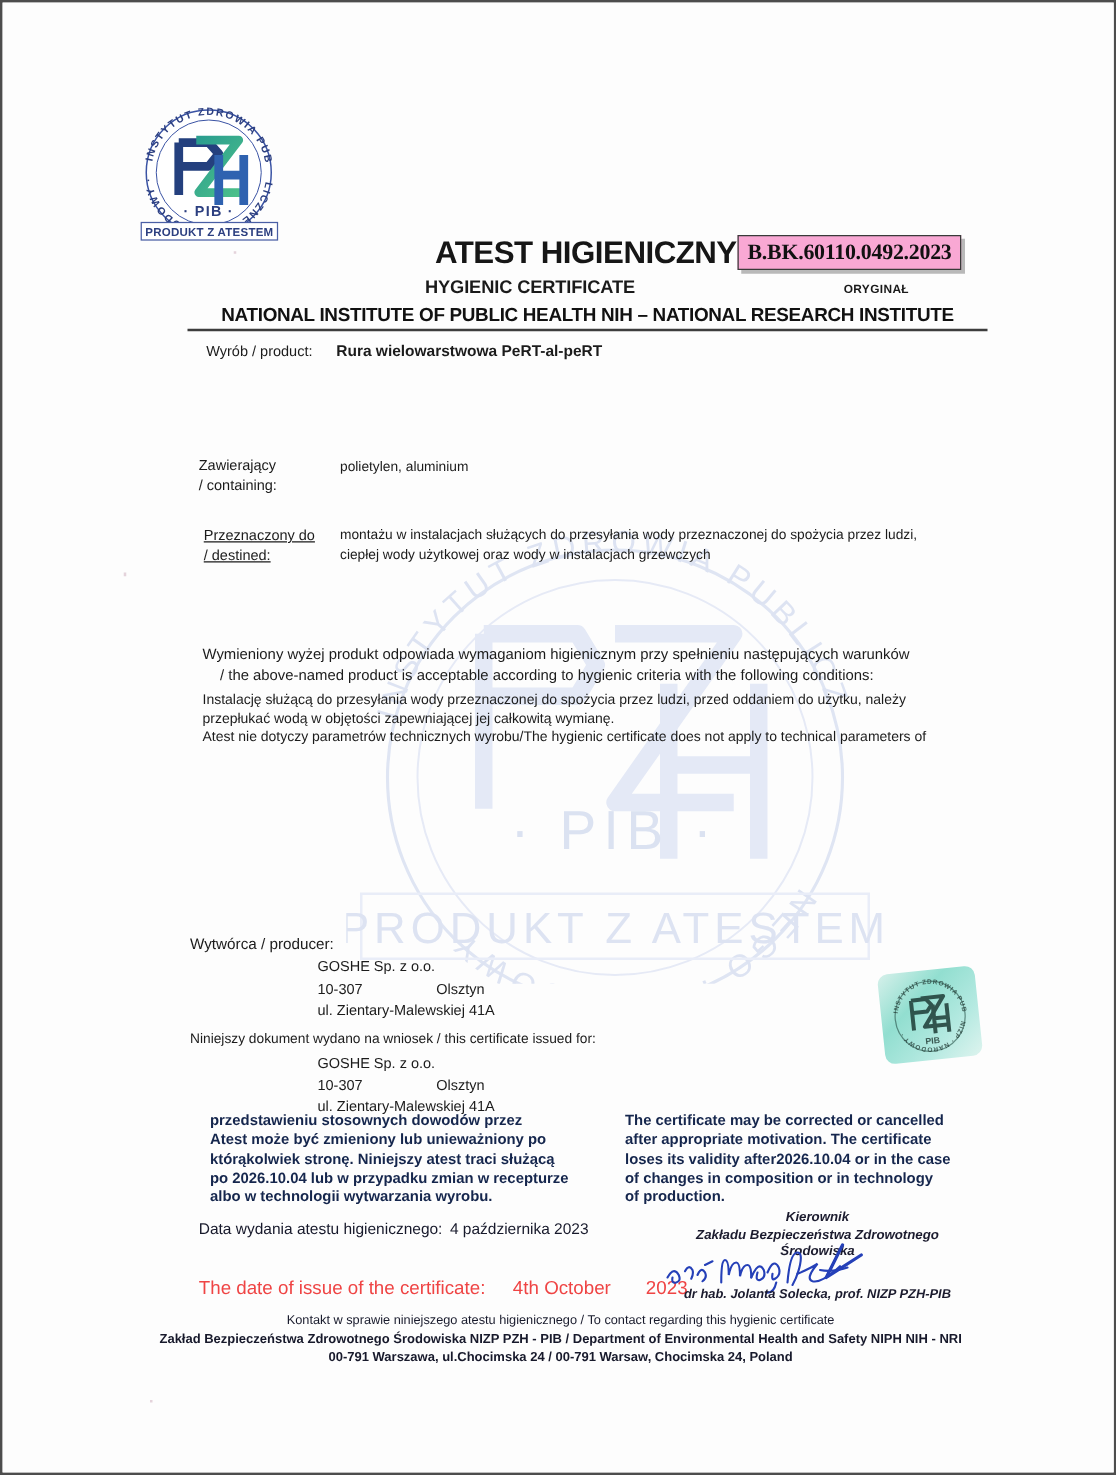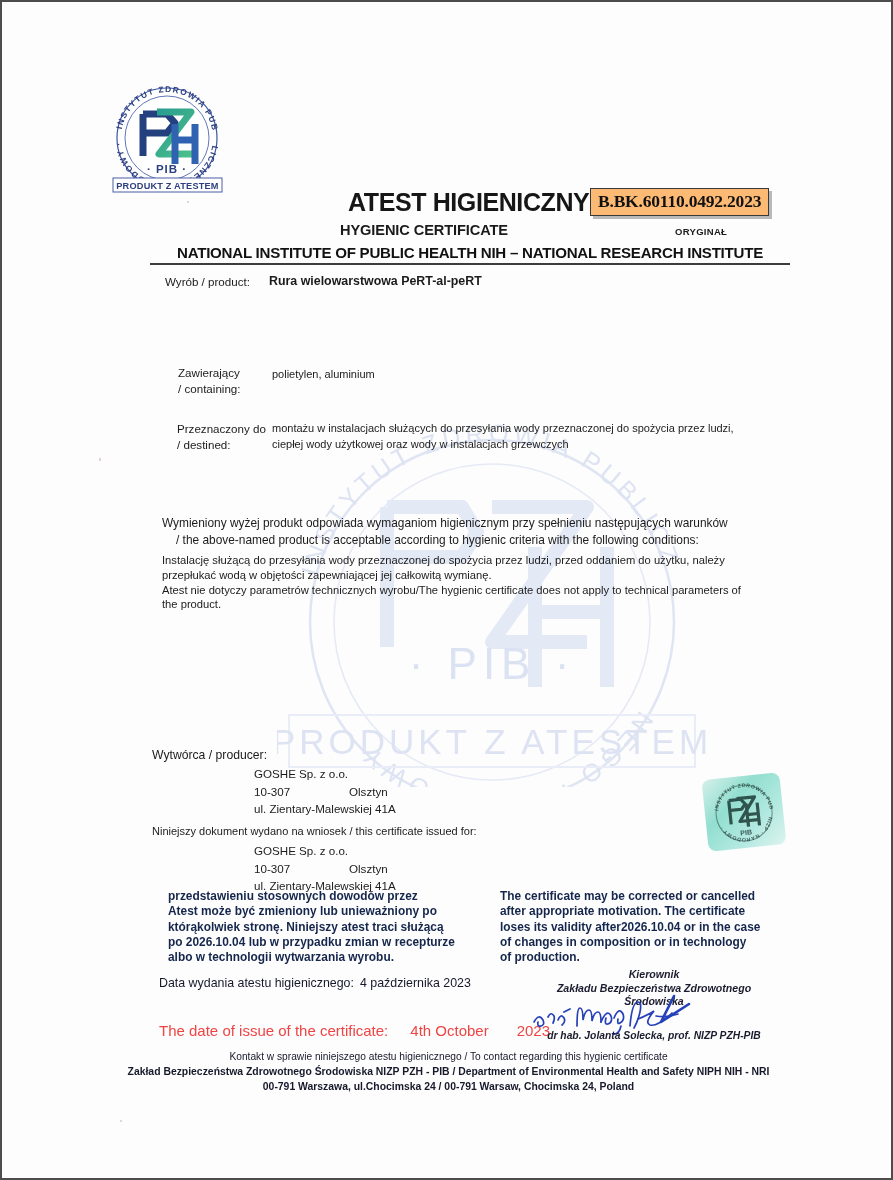--- a/index.html
+++ b/index.html
@@ -85,21 +85,21 @@
     left: 440px;
     top: 0px;
     padding: 2px 7px 3px 7px;
     border: 1.3px solid #3a3a3a;
     font-family: "Liberation Serif", serif;
     font-weight: bold;
     font-size: 17.5px;
     letter-spacing: -0.2px;
     color: #111;
     box-shadow: 3px 3px 0 0 #b9b9b9;
-    background: #fdba74;
+    background: #f9a8d4;
   }
   .subtitle {
     position: relative;
     margin-top: 4px;
     height: 18px;
   }
   .sub-en {
     position: absolute;
     left: 190px;
     top: 0;
@@ -136,24 +136,24 @@
     position: absolute;
     font-size: 11.6px;
     color: #1b1b1b;
     line-height: 15.5px;
   }
   .fld-label { white-space: pre-line; }
 
   .product-label { left: 163px; top: 272px; }
   .product-value { left: 267px; top: 272px; font-size: 12.4px; font-weight: bold; }
 
-  .contain-label { left: 157px; top: 363px; margin-left: 19px; }
+  .contain-label { left: 157px; top: 363px; }
   .contain-value { left: 270px; top: 365px; font-size: 11px; }
 
-  .dest-label { left: 175px; top: 419px; }
+  .dest-label { left: 161px; top: 419px; text-decoration: underline; }
   .dest-value { left: 270px; top: 419px; font-size: 11px; width: 520px; }
 
   .conditions {
     position: absolute;
     left: 160px;
     top: 513px;
     width: 625px;
     font-size: 11.9px;
     line-height: 16.5px;
     color: #1b1b1b;
@@ -382,21 +382,20 @@
       <div>ciepłej wody użytkowej oraz wody w instalacjach grzewczych</div>
     </div>
 
     <div class="conditions">
       <div>Wymieniony wyżej produkt odpowiada wymaganiom higienicznym przy spełnieniu następujących warunków</div>
       <div class="cond-l2">/ the above-named product is acceptable according to hygienic criteria with the following conditions:</div>
       <div class="cond-body">
         <div>Instalację służącą do przesyłania wody przeznaczonej do spożycia przez ludzi, przed oddaniem do użytku, należy</div>
         <div>przepłukać wodą w objętości zapewniającej jej całkowitą wymianę.</div>
         <div>Atest nie dotyczy parametrów technicznych wyrobu/The hygienic certificate does not apply to technical parameters of</div>
-        <div>the product.</div>
       </div>
     </div>
 
     <div class="fld producer-label">Wytwórca / producer:</div>
     <div class="addr producer-addr">
       <div class="name">GOSHE Sp. z o.o.</div>
       <div class="addr-row">
         <span>10-307</span>
         <span class="addr-city">Olsztyn</span>
       </div>

